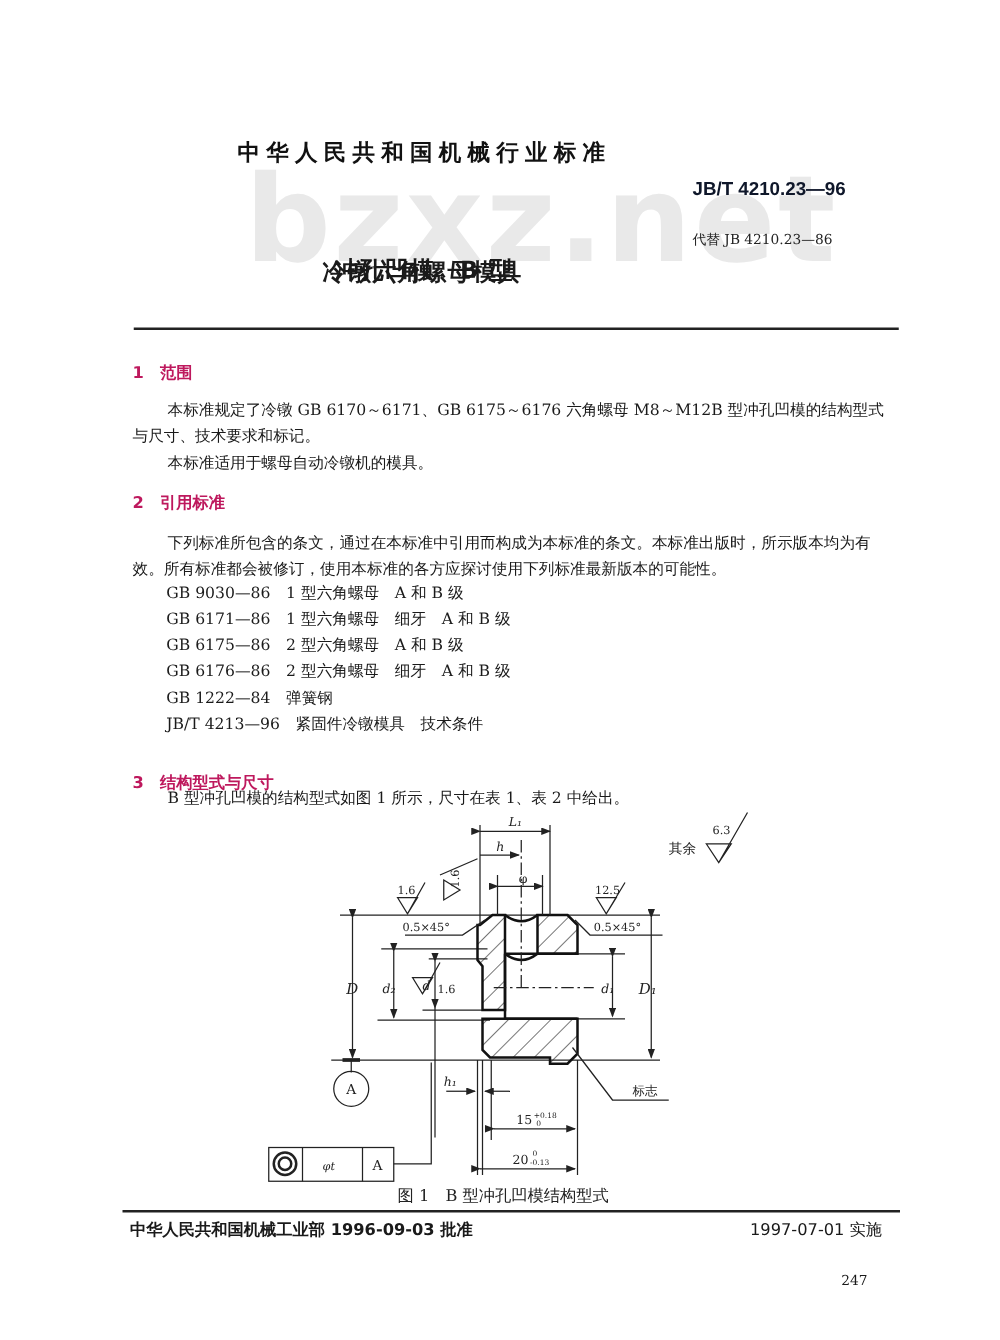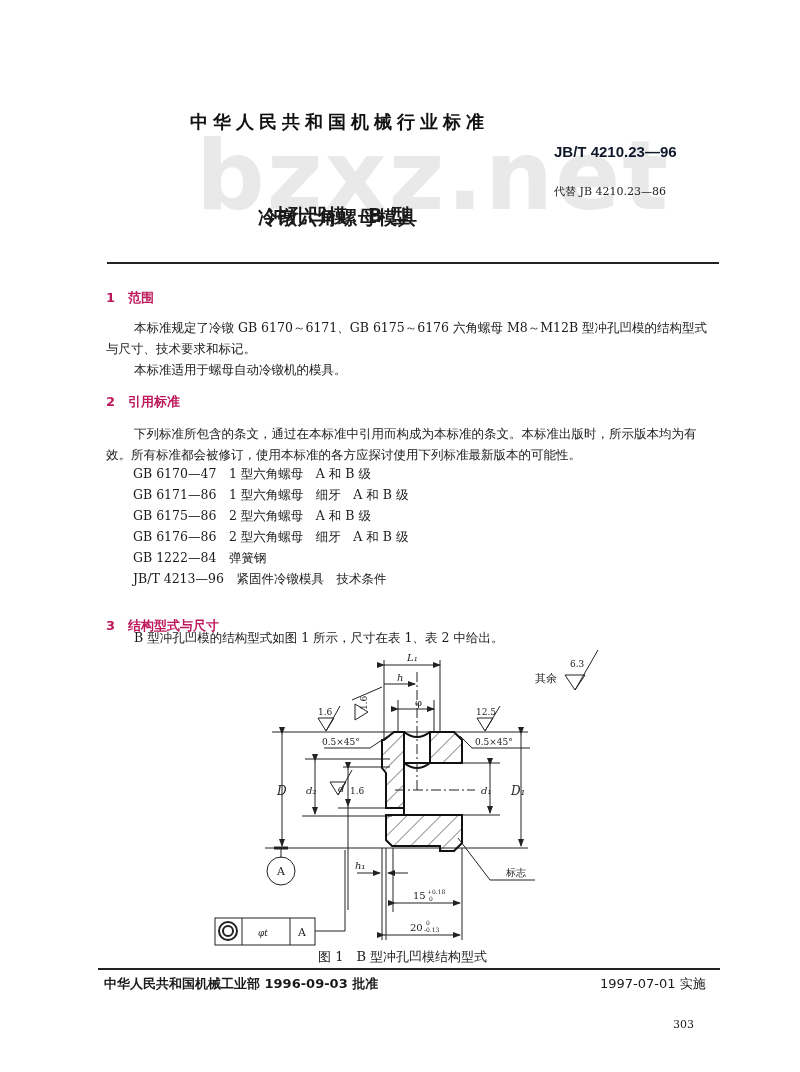--- a/index.html
+++ b/index.html
@@ -62,21 +62,21 @@
 
 <div class="abs rule" style="top:262px;height:2px;"></div>
 
 <div class="abs sec-h" style="left:106px;top:289px;">1　范围</div>
 <div class="abs para" style="left:106px;top:317px;width:612px;text-indent:28px;">本标准规定了冷镦 GB 6170～6171、GB 6175～6176 六角螺母 M8～M12B 型冲孔凹模的结构型式与尺寸、技术要求和标记。</div>
 <div class="abs para" style="left:106px;top:359px;width:612px;text-indent:28px;">本标准适用于螺母自动冷镦机的模具。</div>
 
 <div class="abs sec-h" style="left:106px;top:393px;">2　引用标准</div>
 <div class="abs para" style="left:106px;top:423px;width:612px;text-indent:28px;">下列标准所包含的条文，通过在本标准中引用而构成为本标准的条文。本标准出版时，所示版本均为有效。所有标准都会被修订，使用本标准的各方应探讨使用下列标准最新版本的可能性。</div>
 
-<div class="abs ref" style="left:133px;top:466px;"><span>GB 6170—47</span>　<span>1 型六角螺母　A 和 B 级</span></div>
+<div class="abs ref" style="left:133px;top:466px;"><span>GB 9030—86</span>　<span>1 型六角螺母　A 和 B 级</span></div>
 <div class="abs ref" style="left:133px;top:487px;"><span>GB 6171—86</span>　<span>1 型六角螺母　细牙　A 和 B 级</span></div>
 <div class="abs ref" style="left:133px;top:508px;"><span>GB 6175—86</span>　<span>2 型六角螺母　A 和 B 级</span></div>
 <div class="abs ref" style="left:133px;top:529px;"><span>GB 6176—86</span>　<span>2 型六角螺母　细牙　A 和 B 级</span></div>
 <div class="abs ref" style="left:133px;top:550px;"><span>GB 1222—84</span>　<span>弹簧钢</span></div>
 <div class="abs ref" style="left:133px;top:571px;"><span>JB/T 4213—96</span>　<span>紧固件冷镦模具　技术条件</span></div>
 
 <div class="abs sec-h" style="left:106px;top:601px;margin-top:16px;">3　结构型式与尺寸</div>
 <div class="abs para" style="left:106px;top:627px;width:612px;text-indent:28px;">B 型冲孔凹模的结构型式如图 1 所示，尺寸在表 1、表 2 中给出。</div>
 
 <svg class="abs" style="left:0;top:0;" width="800" height="1072">
@@ -201,13 +201,13 @@
     <text x="535" y="682" font-size="11">其余</text>
     <text x="570" y="667" font-size="9">6.3</text>
   </g>
 </svg>
 
 <div class="abs caption">图 1　B 型冲孔凹模结构型式</div>
 
 <div class="abs rule" style="top:968px;height:2px;left:98px;width:622px;"></div>
 <div class="abs footer-left">中华人民共和国机械工业部 1996-09-03 批准</div>
 <div class="abs footer-right">1997-07-01 实施</div>
-<div class="abs pageno">303</div>
+<div class="abs pageno">247</div>
 
 </body></html>

